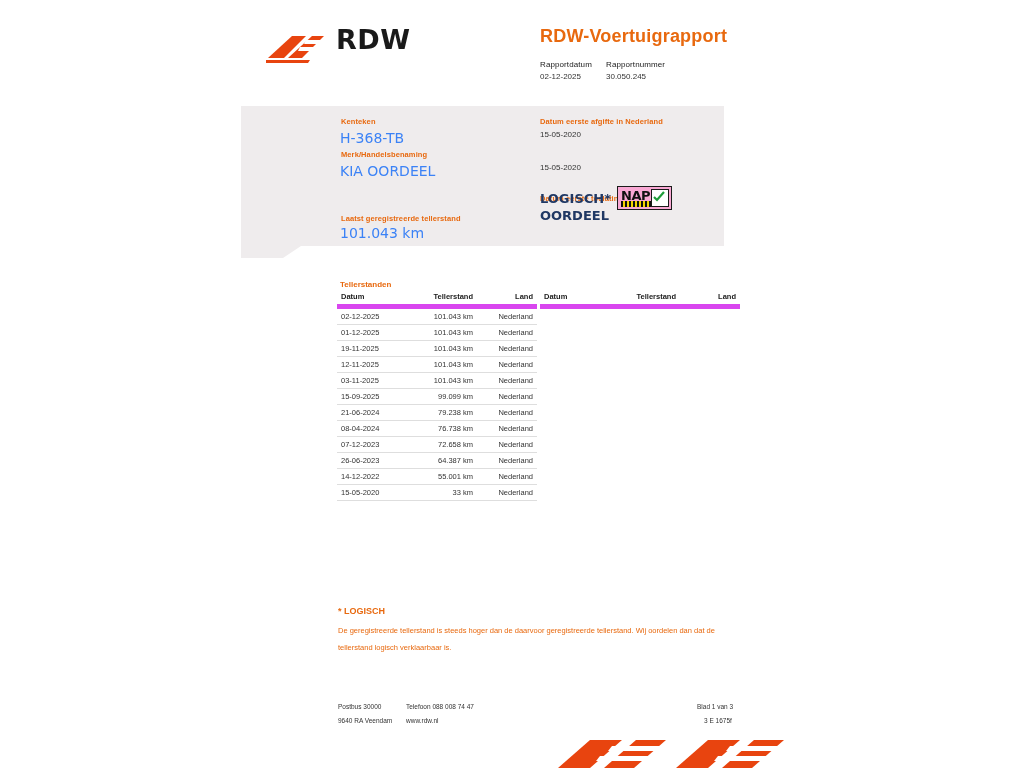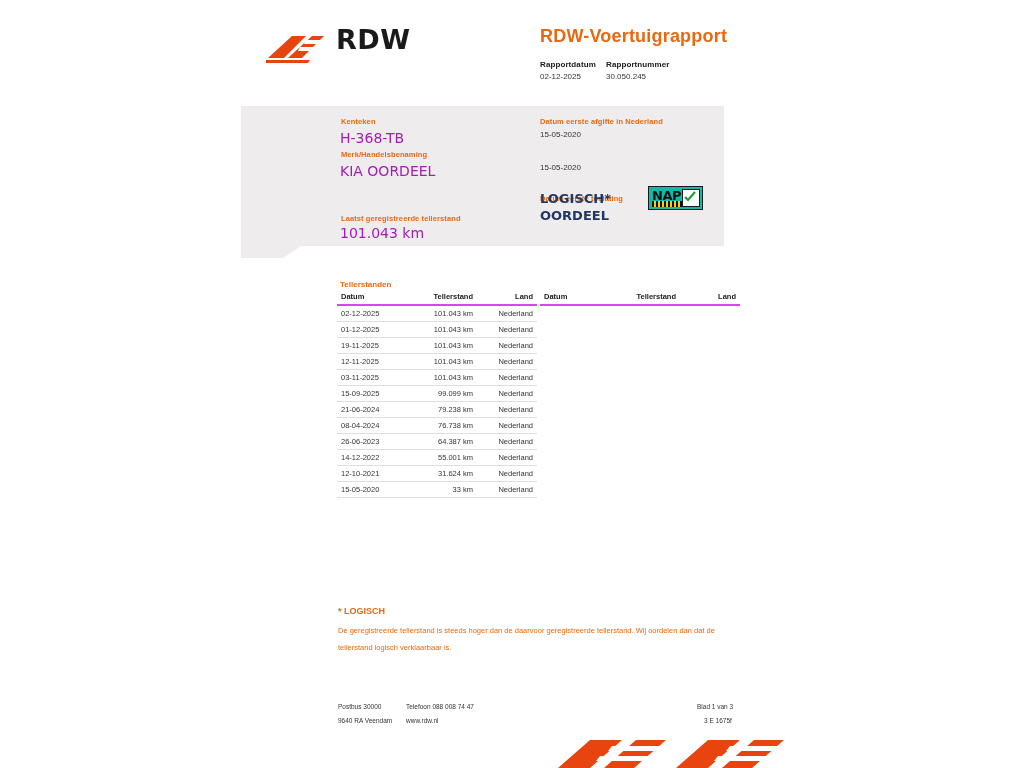--- a/index.html
+++ b/index.html
@@ -55,21 +55,21 @@
     font-weight: bold;
     color: #e8690f;
     letter-spacing: 0.2px;
   }
   .meta-block {
     position: absolute;
     top: 60px;
     font-size: 8px;
   }
   .meta-label {
-    font-weight: bold;
+    font-weight: normal;
     color: #1a1a1a;
     font-size: 8px;
     letter-spacing: 0.1px;
   }
   .meta-value {
     color: #333333;
     font-size: 8px;
     margin-top: 3px;
   }
   #meta-date { left: 540px; }
@@ -96,21 +96,21 @@
   .field-label {
     position: absolute;
     font-size: 7.5px;
     font-weight: bold;
     color: #e8690f;
     letter-spacing: 0.1px;
   }
   .field-value-lg {
     position: absolute;
     font-size: 14px;
-    color: #a21caf;
+    color: #3b82f6;
     font-family: "DejaVu Sans", sans-serif;
   }
   .field-value-sm {
     position: absolute;
     font-size: 8px;
     color: #333333;
   }
 
   #lbl-kenteken { left: 341px; top: 117px; }
   #val-kenteken { left: 340px; top: 130px; }
@@ -131,25 +131,25 @@
     font-size: 13px;
     font-weight: bold;
     color: #203864;
     line-height: 17px;
     font-family: "DejaVu Sans", sans-serif;
   }
 
   
   .nap-logo {
     position: absolute;
-    left: 648px;
+    left: 617px;
     top: 186px;
     width: 53px;
     height: 22px;
-    background: #14b8a6;
+    background: #f9a8d4;
     border: 1px solid #1a1a1a;
     overflow: hidden;
   }
   .nap-logo .nap-text {
     position: absolute;
     left: 3px;
     top: 1px;
     font-size: 13px;
     font-weight: bold;
     color: #111111;
@@ -187,21 +187,21 @@
   .tbl {
     position: absolute;
     border-collapse: collapse;
     font-size: 7.5px;
     color: #333333;
   }
   .tbl th {
     font-size: 7.5px;
     font-weight: bold;
     color: #1a1a1a;
-    border-bottom: 2px solid #d946ef;
+    border-bottom: 5px solid #d946ef;
     padding: 2px 4px 3px 4px;
     text-align: left;
     white-space: nowrap;
   }
   .tbl td {
     padding: 3px 4px;
     border-bottom: 1px solid #dedede;
     white-space: nowrap;
   }
   .tbl .col-datum { width: 62px; text-align: left; }
@@ -357,32 +357,32 @@
         <td class="col-datum">21-06-2024</td>
         <td class="col-stand">79.238 km</td>
         <td class="col-land">Nederland</td>
       </tr>
       <tr>
         <td class="col-datum">08-04-2024</td>
         <td class="col-stand">76.738 km</td>
         <td class="col-land">Nederland</td>
       </tr>
       <tr>
+        <td class="col-datum">07-12-2023</td>
+        <td class="col-stand">72.658 km</td>
+        <td class="col-land">Nederland</td>
+      </tr>
+      <tr>
         <td class="col-datum">26-06-2023</td>
         <td class="col-stand">64.387 km</td>
         <td class="col-land">Nederland</td>
       </tr>
       <tr>
         <td class="col-datum">14-12-2022</td>
         <td class="col-stand">55.001 km</td>
-        <td class="col-land">Nederland</td>
-      </tr>
-      <tr>
-        <td class="col-datum">12-10-2021</td>
-        <td class="col-stand">31.624 km</td>
         <td class="col-land">Nederland</td>
       </tr>
       <tr>
         <td class="col-datum">15-05-2020</td>
         <td class="col-stand">33 km</td>
         <td class="col-land">Nederland</td>
       </tr>
     </tbody>
   </table>
 

